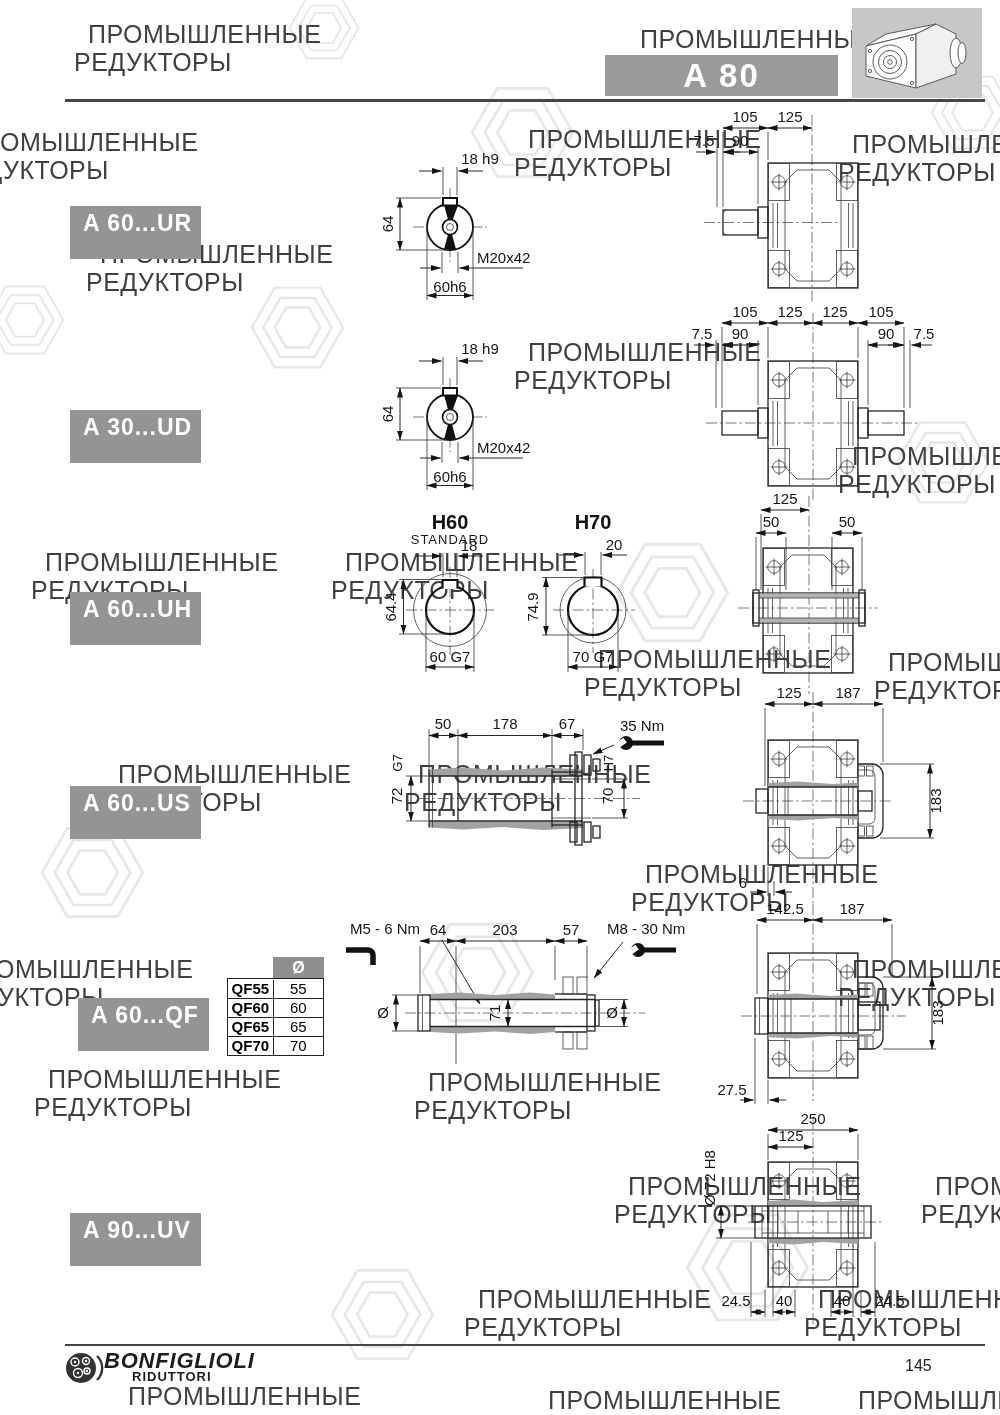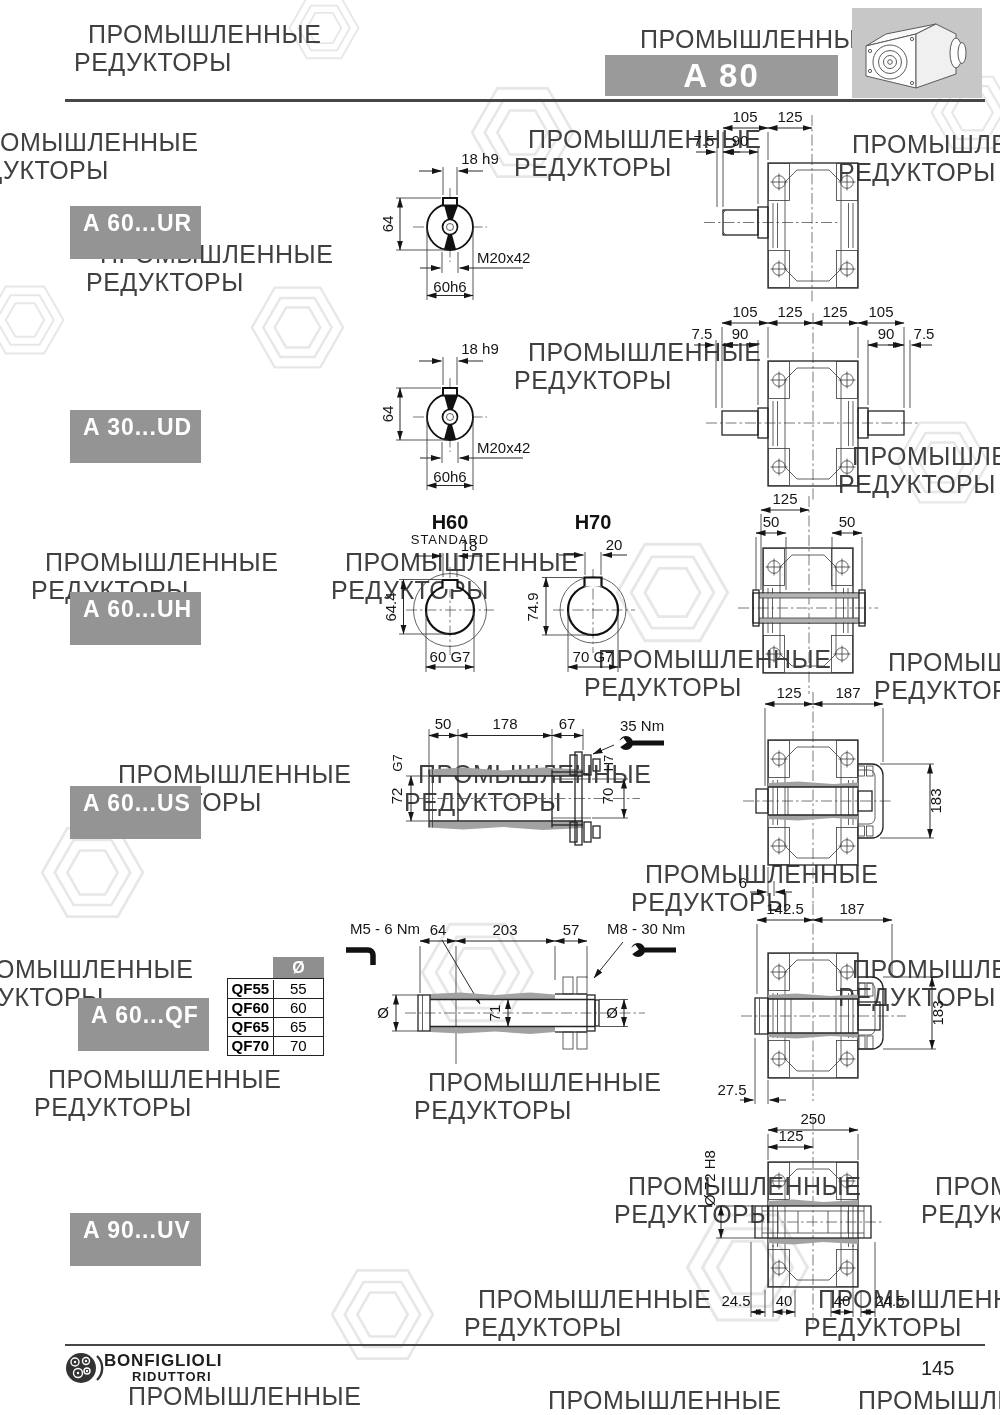--- a/index.html
+++ b/index.html
@@ -33,23 +33,23 @@
   .qf-table { position:absolute; left:227px; top:957px; z-index:2; width:97px; }
   .qf-head { position:absolute; left:46px; top:0; width:51px; height:21px; background:#8f8f8f;
              color:#fff; font-weight:bold; font-size:16px; text-align:center; line-height:21px; }
   .qf-grid { position:absolute; left:0; top:21px; width:97px; border:1.4px solid #222; }
   .qf-row { display:flex; height:19px; border-top:1.2px solid #222; }
   .qf-row:first-child { border-top:none;align-items:flex-end; }
   .qf-cell { text-align:center; font-size:15px; line-height:18px; }
   .qf-type { width:46px; font-weight:bold; border-right:1.2px solid #222; }
   .qf-dia { width:49.6px; }
   .footer-brand { position:absolute; left:104px; top:1352px; z-index:2; color:#1d1d1d; }
-  .fb1 { font-size:17px; font-weight:bold; letter-spacing:.8px; line-height:17px; }
+  .fb1 { font-size:22px; font-weight:bold; letter-spacing:.8px; line-height:17px;font-style:italic; }
   .fb2 { font-size:13px; font-weight:bold; letter-spacing:1px; margin-left:28px; line-height:15px; }
-  .page-num { position:absolute; top:1357px; left:905px; font-size:20px; color:#222; z-index:2;margin-left:16px; }
+  .page-num { position:absolute; top:1357px; left:905px; font-size:16px; color:#222; z-index:2; }
 </style>
 </head>
 <body>
 
 <svg width="0" height="0" style="position:absolute" aria-hidden="true">
 <defs>
   <marker id="ar" viewBox="0 0 10 10" refX="9.5" refY="5" markerWidth="10" markerHeight="10" orient="auto-start-reverse" markerUnits="userSpaceOnUse">
     <path d="M0,2 L10,5 L0,8 Z" fill="#151515"></path>
   </marker>
   <pattern id="hpat" width="4.5" height="4.5" patternUnits="userSpaceOnUse" patternTransform="rotate(45)">

